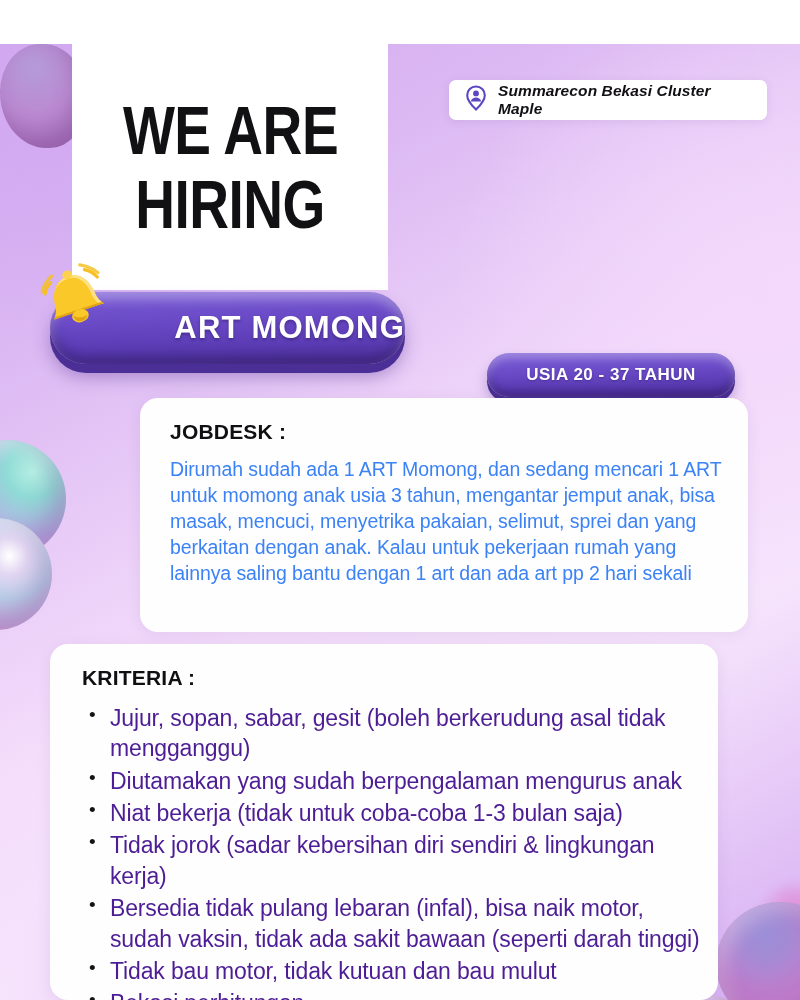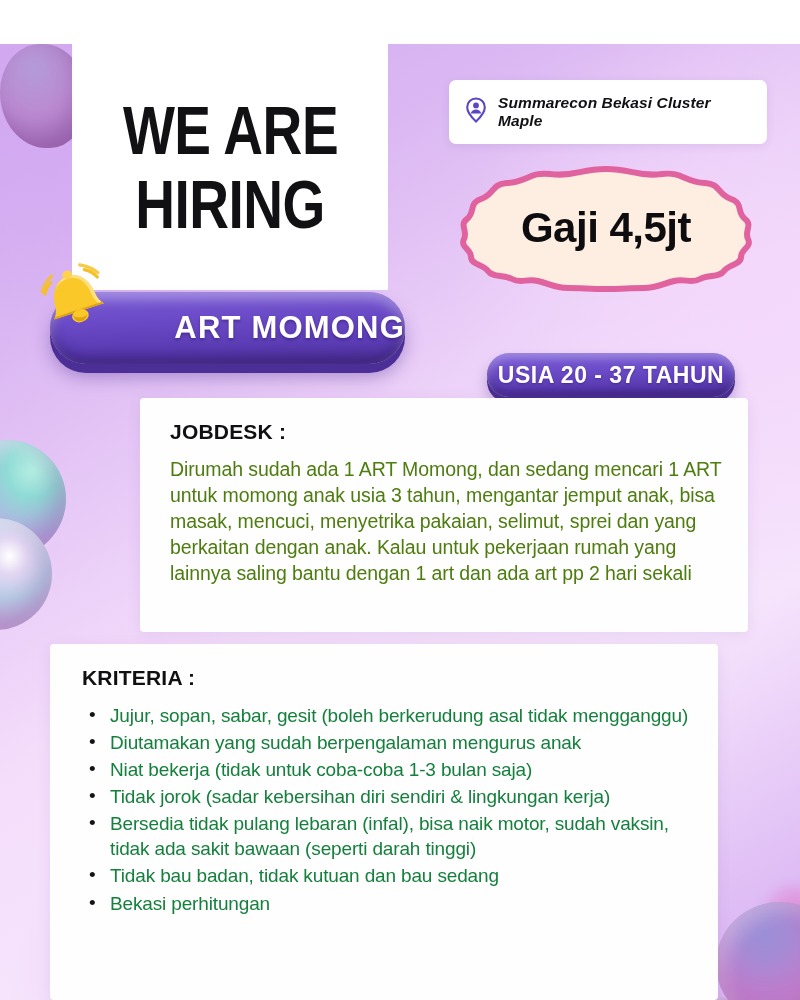--- a/index.html
+++ b/index.html
@@ -106,21 +106,21 @@
   
   #bell-emoji {
     position:absolute; left:38px; top:218px;
     width:74px; height:74px;
     transform:rotate(-18deg);
   }
 
   
   #location-badge {
     position:absolute; left:449px; top:36px;
-    width:318px; height:64px;
+    width:318px; height:40px;
     background:#ffffff; border-radius:7px;
     display:flex; align-items:center; gap:11px;
     padding:0 16px;
     box-shadow:0 2px 8px rgba(110,70,150,.12);
   }
   #location-text {
     font-size:15.5px; font-weight:700; font-style:italic;
     color:#121014; letter-spacing:.1px;
   }
 
@@ -145,46 +145,46 @@
     border-radius:24px;
     background:linear-gradient(178deg, #7c5ed8 0%, #6b4bc7 40%, #5a3bb2 74%, #4d2f97 100%);
     box-shadow:
       0 6px 0 #492e92,
       0 9px 13px rgba(70,40,140,.34),
       inset 0 5px 9px rgba(255,255,255,.30),
       inset 0 -6px 9px rgba(40,20,90,.42);
     display:flex; align-items:center; justify-content:center;
   }
   #age-pill-label {
-    color:#ffffff; font-size:23px; font-weight:800; letter-spacing:.5px;
+    color:#ffffff; font-size:17px; font-weight:800; letter-spacing:.5px;
     text-shadow:0 1px 2px rgba(40,20,90,.4);
   }
 
   
   .card {
     position:absolute;
     background:#fffefe;
-    border-radius:4px;
+    border-radius:18px;
     box-shadow:0 3px 14px rgba(110,70,150,.10);
   }
   #jobdesk-card { left:140px; top:354px; width:608px; height:234px; padding:22px 26px 0 30px; }
   #kriteria-card { left:50px; top:600px; width:668px; height:356px; padding:22px 12px 0 32px; }
 
   .card-heading {
     font-size:21px; font-weight:900; color:#100f12;
     letter-spacing:.2px; margin-bottom:13px;
   }
   #jobdesk-body {
-    font-size:19.5px; line-height:1.33; color:#4d7c0f;
+    font-size:19.5px; line-height:1.33; color:#3b82f6;
     letter-spacing:-0.1px;
   }
   #kriteria-list { list-style:none; }
   #kriteria-list li {
     position:relative;
-    font-size:19px; line-height:1.32; color:#15803d;
+    font-size:23px; line-height:1.32; color:#4c1d95;
     padding-left:28px; margin-bottom:2px;
     letter-spacing:-0.15px;
   }
   #kriteria-list li::before {
     content:"•"; position:absolute; left:7px; top:-1px;
     font-size:19px; color:#151318;
   }
 </style>
 </head>
 <body>
@@ -230,54 +230,36 @@
     <span>
       <svg width="22" height="26" viewBox="0 0 22 26">
         <path d="M11 1.5 C6 1.5 2.2 5.3 2.2 10.2 C2.2 16.2 11 24.5 11 24.5 C11 24.5 19.8 16.2 19.8 10.2 C19.8 5.3 16 1.5 11 1.5 Z" fill="none" stroke="#5b46c4" stroke-width="2.1"></path>
         <circle cx="11" cy="8.4" r="2.9" fill="#5b46c4"></circle>
         <path d="M5.6 16.4 C6.6 13.6 8.6 12.4 11 12.4 C13.4 12.4 15.4 13.6 16.4 16.4 Z" fill="#5b46c4"></path>
       </svg>
     </span>
     <span id="location-text">Summarecon Bekasi Cluster Maple</span>
   </div>
 
-  <div id="salary-burst">
-    <svg viewBox="0 0 300 126" preserveAspectRatio="none">
-      <path d="M150,3
-               C175,3 183,11 206,8 C226,5.5 229,16 249,17
-               C265,18 261,28 275,33 C288,37.5 280,46 289,53
-               C297,59 288,65 292,73 C296,81 285,83 285,91
-               C285,99 273,98 268,105 C263,112 253,108 244,113
-               C235,118 229,112 218,115 C206,118 201,122 188,122
-               C174,122 166,123 150,123
-               C134,123 126,122 112,122 C99,122 94,118 82,115
-               C71,112 65,118 56,113 C47,108 37,112 32,105
-               C27,98 15,99 15,91 C15,83 4,81 8,73
-               C12,65 3,59 11,53 C20,46 12,37.5 25,33
-               C39,28 35,18 51,17 C71,16 74,5.5 94,8
-               C117,11 125,3 150,3 Z" fill="#fdeee1" stroke="#e0629e" stroke-width="6" stroke-linejoin="round"></path>
-    </svg>
-    <div id="salary-text">Gaji 4,5jt</div>
-  </div>
 
   <div id="age-pill">
     <span id="age-pill-label">USIA 20 - 37 TAHUN</span>
   </div>
 
   <div class="card" id="jobdesk-card">
     <div class="card-heading">JOBDESK :</div>
     <div id="jobdesk-body">Dirumah sudah ada 1 ART Momong, dan sedang mencari 1 ART untuk momong anak usia 3 tahun, mengantar jemput anak, bisa masak, mencuci, menyetrika pakaian, selimut, sprei dan yang berkaitan dengan anak. Kalau untuk pekerjaan rumah yang lainnya saling bantu dengan 1 art dan ada art pp 2 hari sekali</div>
   </div>
 
   <div class="card" id="kriteria-card">
     <div class="card-heading">KRITERIA :</div>
     <ul id="kriteria-list">
         <li>Jujur, sopan, sabar, gesit (boleh berkerudung asal tidak mengganggu)</li>
         <li>Diutamakan yang sudah berpengalaman mengurus anak</li>
         <li>Niat bekerja (tidak untuk coba-coba 1-3 bulan saja)</li>
         <li>Tidak jorok (sadar kebersihan diri sendiri &amp; lingkungan kerja)</li>
         <li>Bersedia tidak pulang lebaran (infal), bisa naik motor, sudah vaksin, tidak ada sakit bawaan (seperti darah tinggi)</li>
-        <li>Tidak bau badan, tidak kutuan dan bau sedang</li>
+        <li>Tidak bau motor, tidak kutuan dan bau mulut</li>
         <li>Bekasi perhitungan</li>
       </ul>
   </div>
 
 </div>
 
 </body></html>

